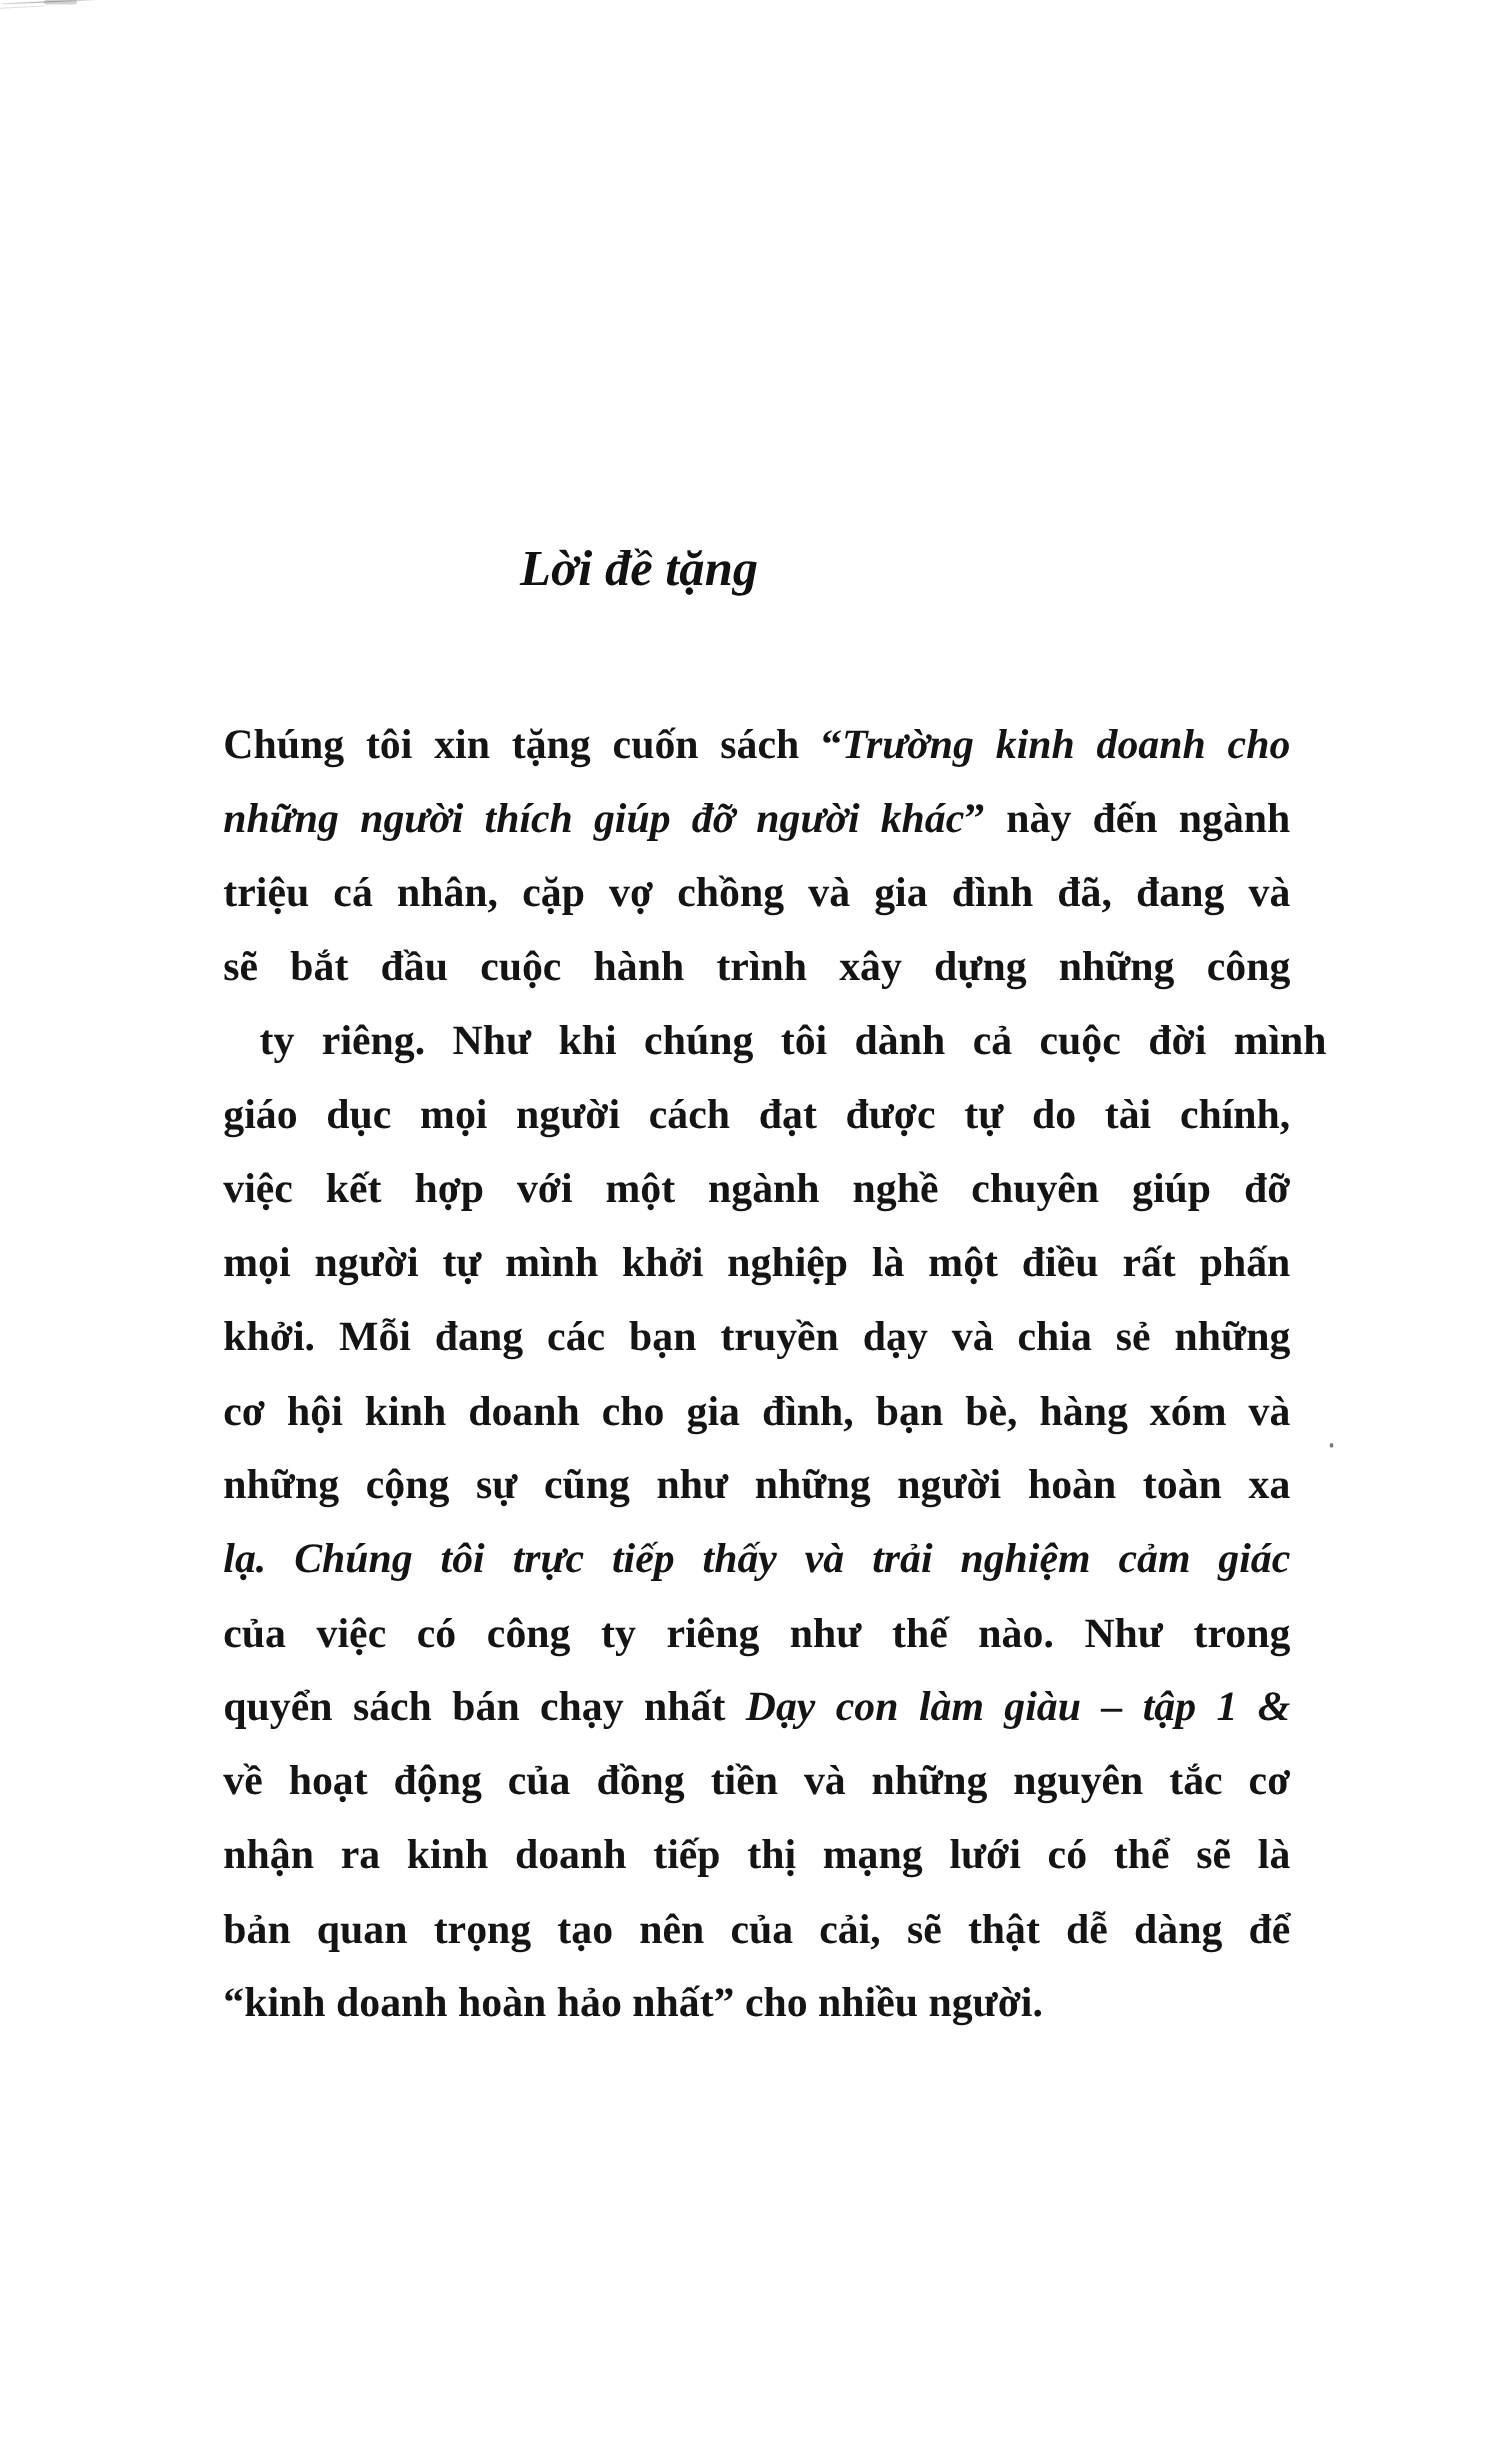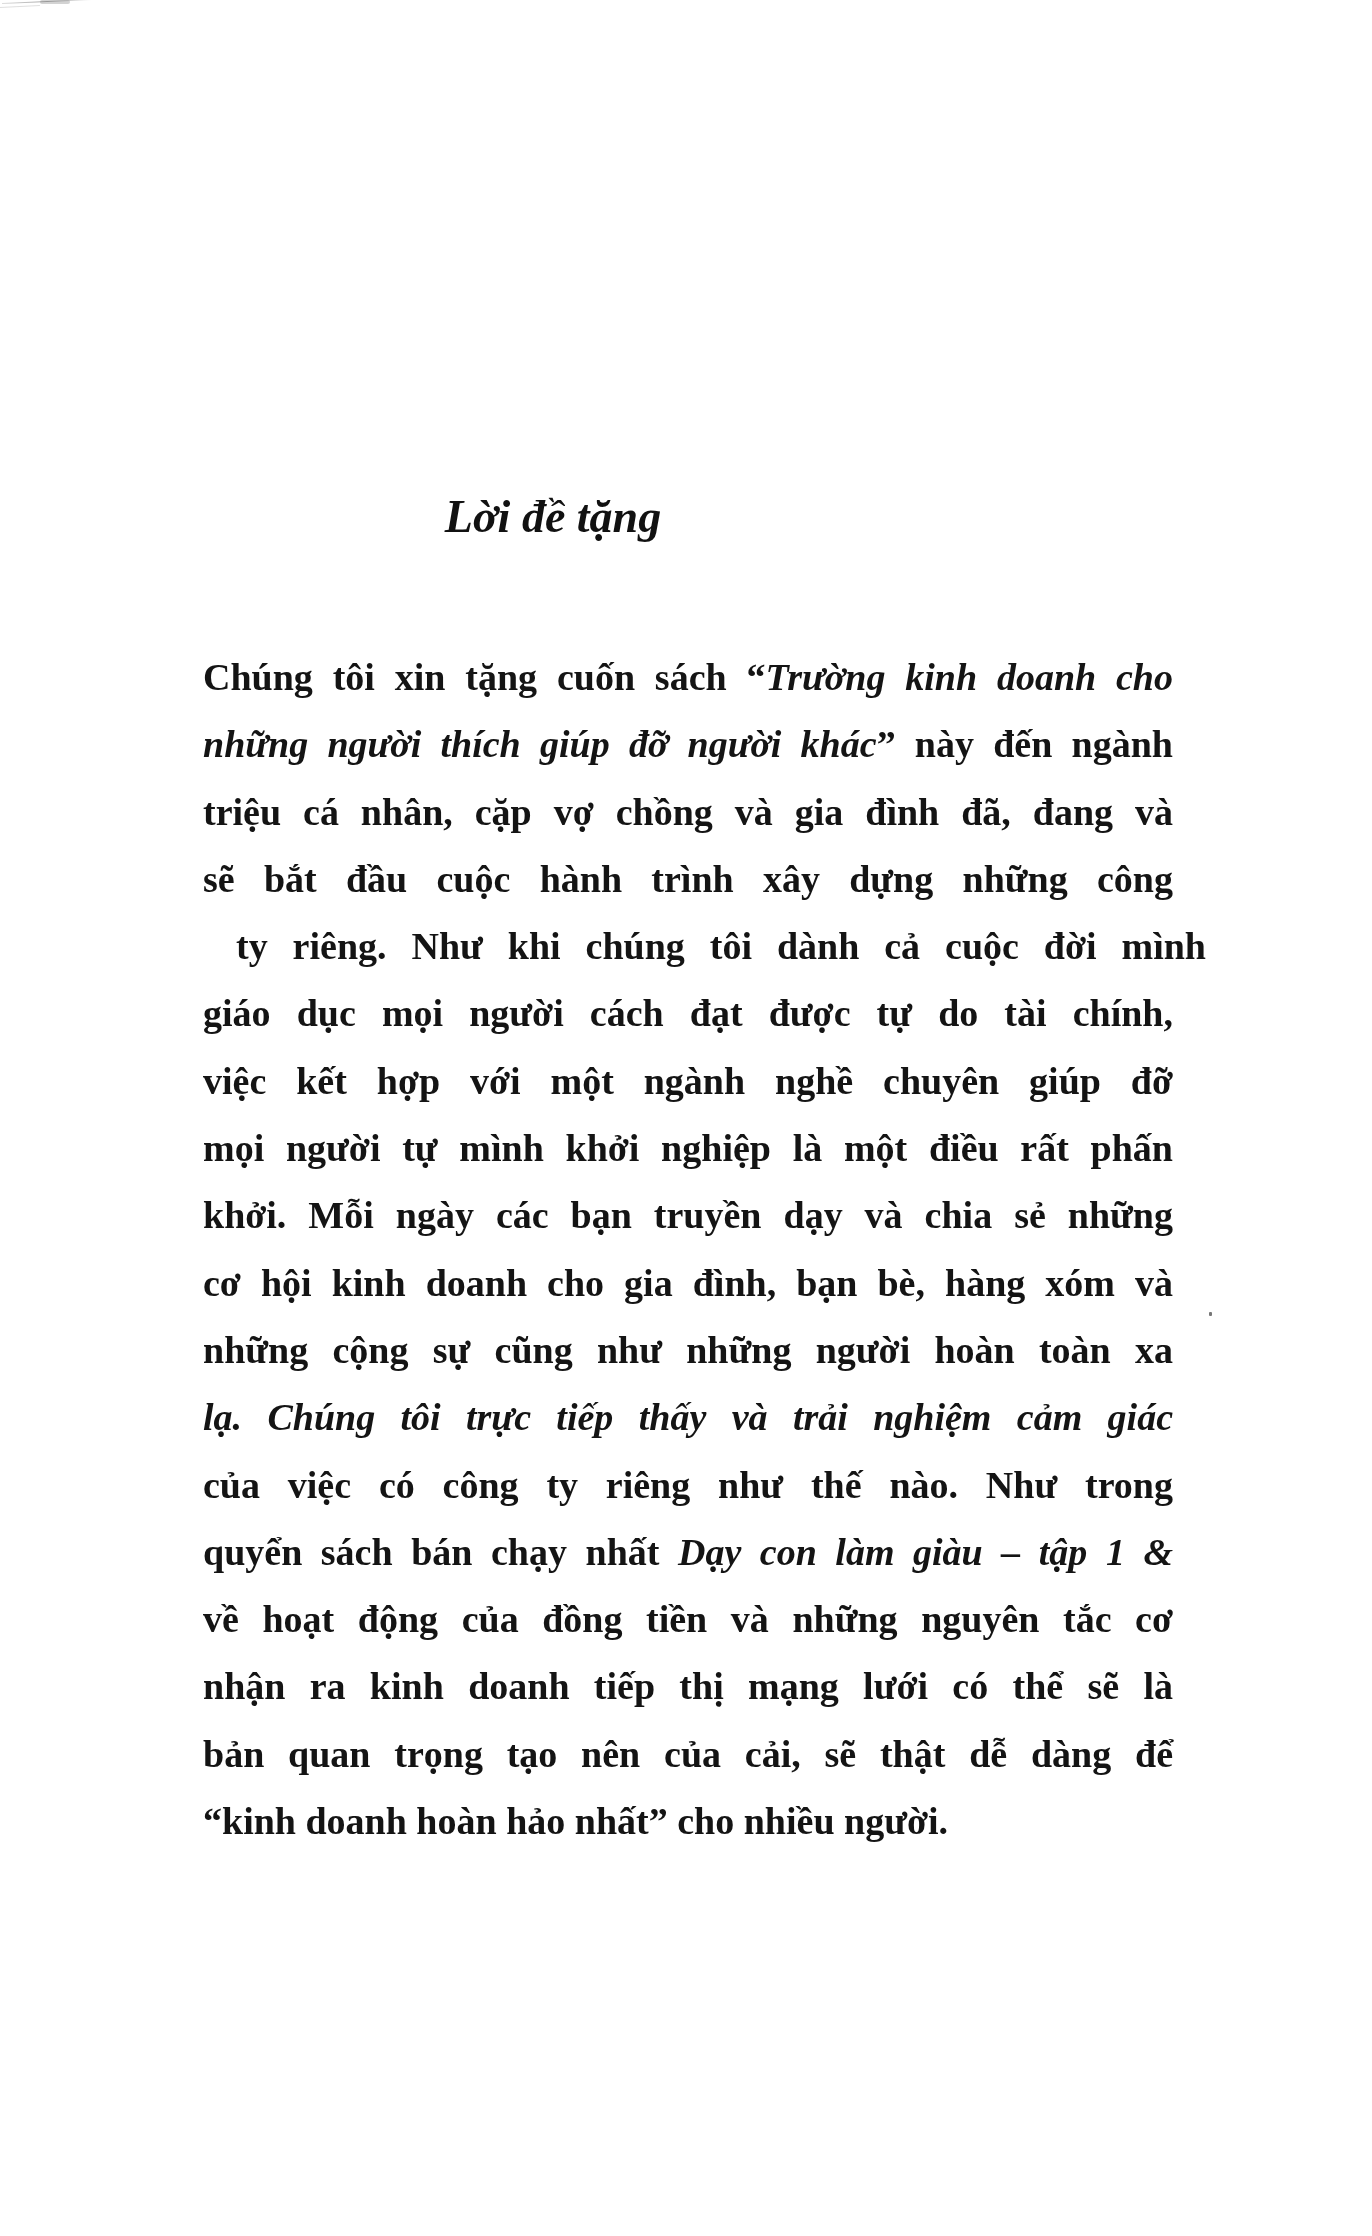--- a/index.html
+++ b/index.html
@@ -60,20 +60,21 @@
     width: 1106px;
     top: 494px;
     text-align: center;
     font-family: "Liberation Serif", "DejaVu Serif", serif;
     font-style: italic;
     font-weight: bold;
     font-size: 46px;
     line-height: 46px;
     margin: 0;
     color: #111;
+    padding-left: 28px;
   }
   .body-text {
     position: absolute;
     left: 203px;
     top: 644px;
     width: 970px;
     font-family: "Liberation Serif", "DejaVu Serif", serif;
     font-weight: bold;
     font-size: 38px;
     line-height: 67.3px;
@@ -107,21 +108,21 @@
 
 <div class="body-text" id="para">
     <span class="line" style="display: block; width: 970px;"><span class="seg">Chúng tôi xin tặng cuốn sách “</span><span class="seg italic">Trường kinh doanh cho</span></span>
     <span class="line" style="display: block; width: 970px;"><span class="seg italic">những người thích giúp đỡ người khác</span><span class="seg">” này đến ngành</span></span>
     <span class="line" style="display: block; width: 970px;"><span class="seg">triệu cá nhân, cặp vợ chồng và gia đình đã, đang và</span></span>
     <span class="line" style="display: block; width: 970px;"><span class="seg">sẽ bắt đầu cuộc hành trình xây dựng những công</span></span>
     <span class="line" style="display: block; width: 970px; margin-left: 33px;"><span class="seg">ty riêng. Như khi chúng tôi dành cả cuộc đời mình</span></span>
     <span class="line" style="display: block; width: 970px;"><span class="seg">giáo dục mọi người cách đạt được tự do tài chính,</span></span>
     <span class="line" style="display: block; width: 970px;"><span class="seg">việc kết hợp với một ngành nghề chuyên giúp đỡ</span></span>
     <span class="line" style="display: block; width: 970px;"><span class="seg">mọi người tự mình khởi nghiệp là một điều rất phấn</span></span>
-    <span class="line" style="display: block; width: 970px;"><span class="seg">khởi. Mỗi ngày các bạn truyền dạy và chia sẻ những</span></span>
+    <span class="line" style="display: block; width: 970px;"><span class="seg">khởi. Mỗi đang các bạn truyền dạy và chia sẻ những</span></span>
     <span class="line" style="display: block; width: 970px;"><span class="seg">cơ hội kinh doanh cho gia đình, bạn bè, hàng xóm và</span></span>
     <span class="line" style="display: block; width: 970px;"><span class="seg">những cộng sự cũng như những người hoàn toàn xa</span></span>
     <span class="line" style="display: block; width: 970px; font-style: italic;"><span class="seg">lạ. Chúng tôi trực tiếp thấy và trải nghiệm cảm giác</span></span>
     <span class="line" style="display: block; width: 970px;"><span class="seg">của việc có công ty riêng như thế nào. Như trong</span></span>
     <span class="line" style="display: block; width: 970px;"><span class="seg">quyển sách bán chạy nhất </span><span class="seg italic">Dạy con làm giàu – tập 1 &amp;</span></span>
     <span class="line" style="display: block; width: 970px;"><span class="seg">về hoạt động của đồng tiền và những nguyên tắc cơ</span></span>
     <span class="line" style="display: block; width: 970px;"><span class="seg">nhận ra kinh doanh tiếp thị mạng lưới có thể sẽ là</span></span>
     <span class="line" style="display: block; width: 970px;"><span class="seg">bản quan trọng tạo nên của cải, sẽ thật dễ dàng để</span></span>
     <span class="line last" style="display: block; width: 970px;"><span class="seg">“kinh doanh hoàn hảo nhất” cho nhiều người.</span></span>
   </div>

